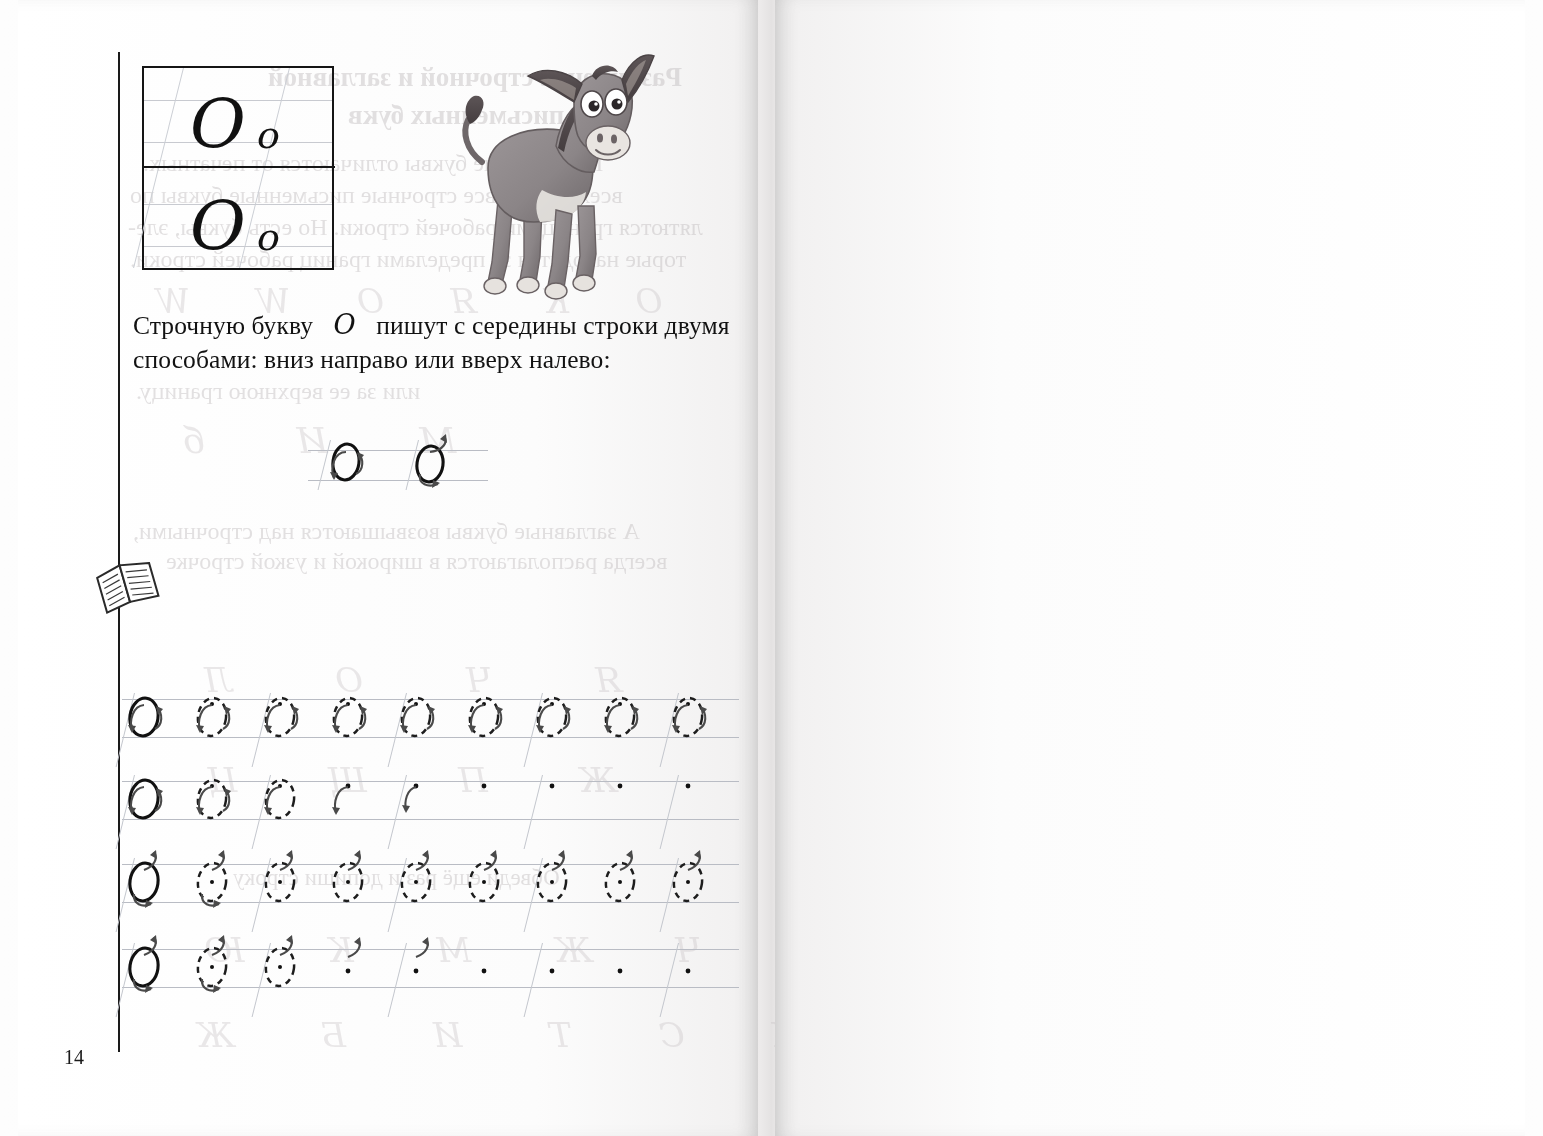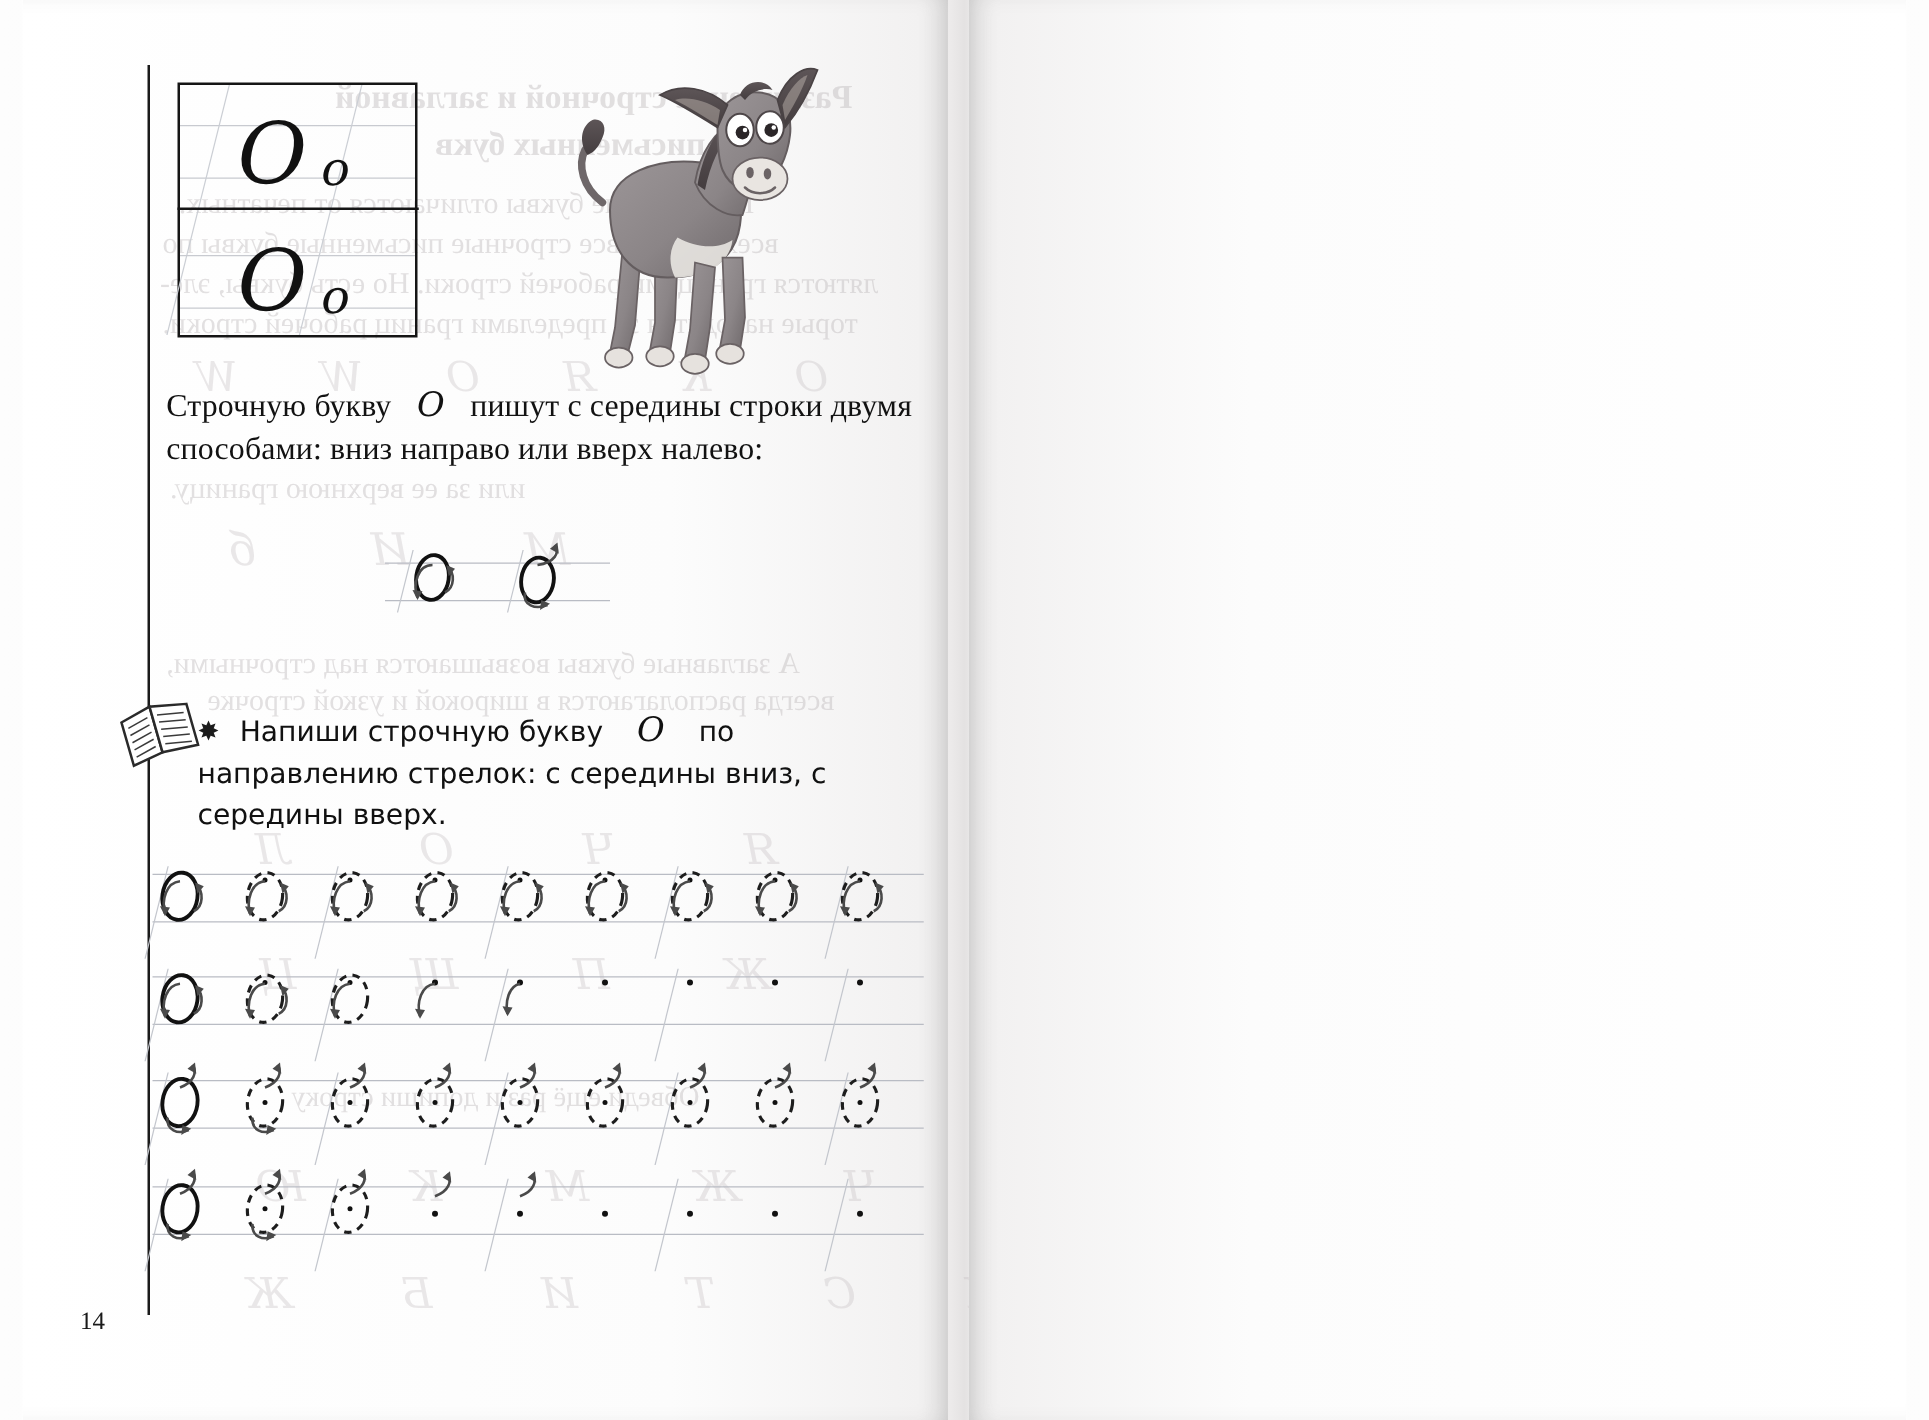--- a/index.html
+++ b/index.html
@@ -270,26 +270,20 @@
             <line x1="33" y1="16" x2="54" y2="20"></line>
               <line x1="33" y1="22" x2="54" y2="26"></line>
             <line x1="33" y1="28" x2="54" y2="32"></line>
               <line x1="33" y1="34" x2="54" y2="38"></line>
             <line x1="33" y1="40" x2="54" y2="44"></line>
           </g>
         </g>
       </svg>
     </div>
 
-    <div class="task" style="left:140px;top:568px;width:580px;">
-      <span class="star">✸</span>
-      <span style="margin-left:9px;">Напиши строчную букву</span>
-      <span class="letter-inline" style="margin:0 20px;">О</span>
-      <span>по направлению стрелок: с середины вниз, с середины вверх.</span>
-    </div>
 
     <div class="ruleblock" style="left:104px;top:693px;width:617px;height:74px;">
       <div class="rl" style="top:6px;"></div>
       <div class="rl" style="top:44px;"></div>
       <div class="slant" style="left:12px;"></div>
         <div class="slant" style="left:148px;"></div>
       <div class="slant" style="left:284px;"></div>
         <div class="slant" style="left:420px;"></div>
       <div class="slant" style="left:556px;"></div>
       <svg style="position:absolute;left:0;top:-6px;" width="617" height="80" viewBox="0 0 617 80">

